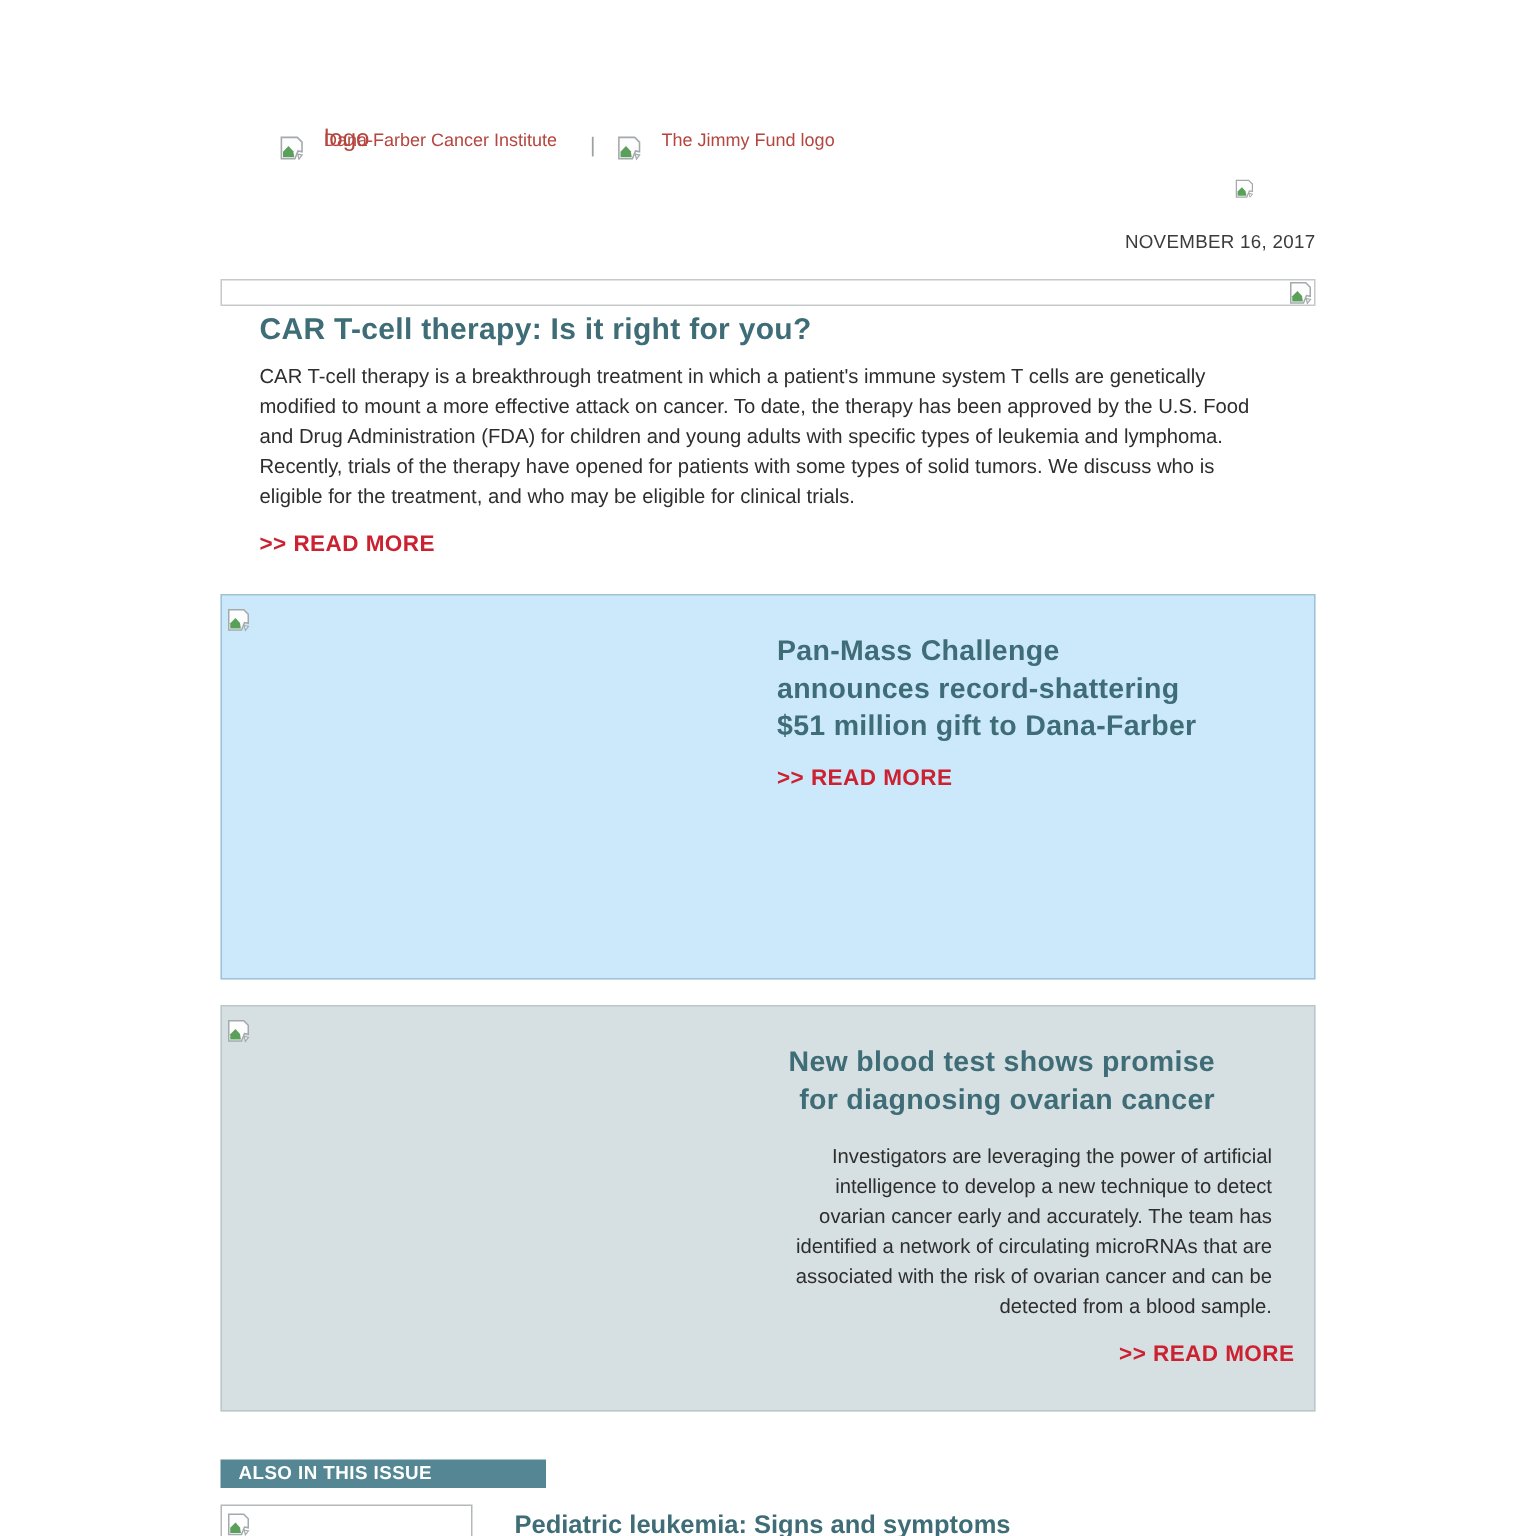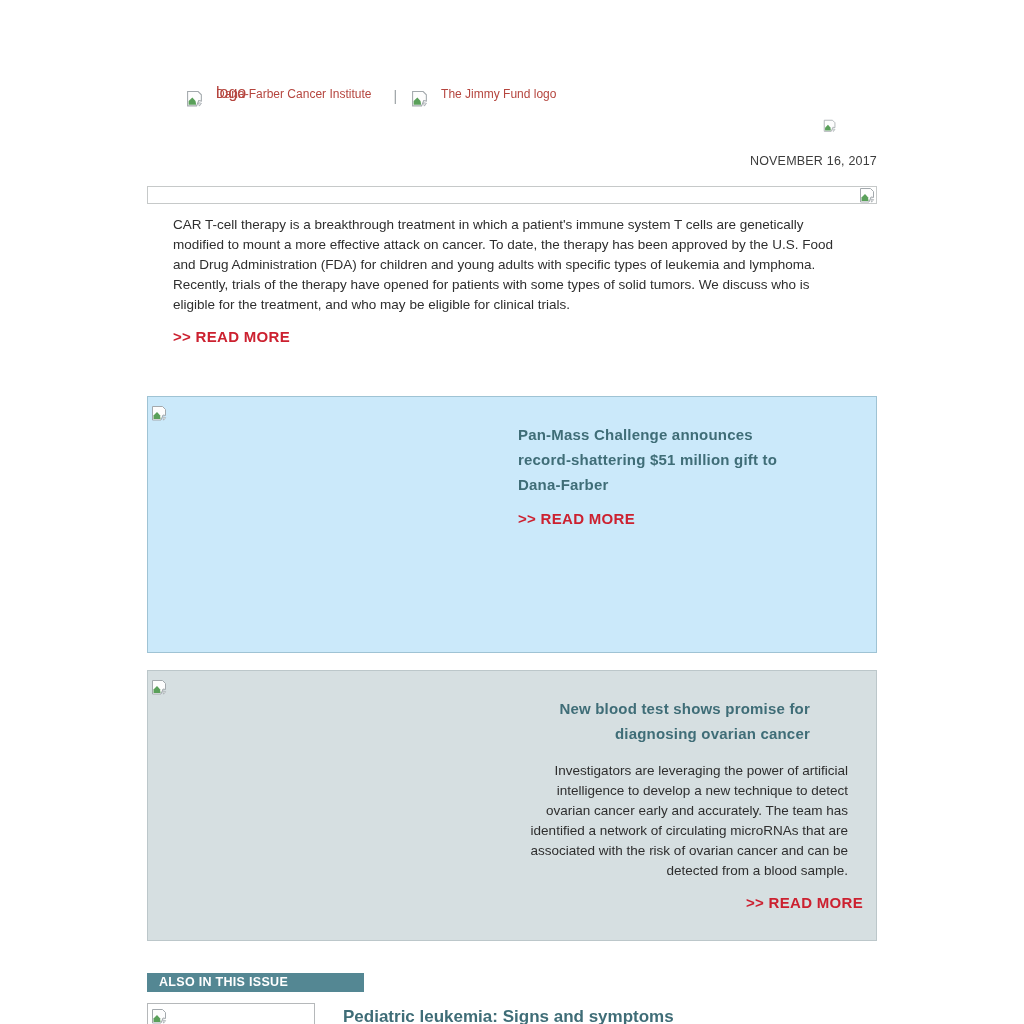--- a/index.html
+++ b/index.html
@@ -33,21 +33,21 @@
   .read-more { display:inline-block; color:#cc2130; font-size:15px; font-weight:700;
                letter-spacing:.3px; text-decoration:none; margin-top:13px; }
 
   
   .card { position:absolute; left:147px; width:730px; }
   .card-blue { top:396px; height:257px; background:#cbe9fa; border:1px solid #9fc3d4; }
   .card-gray { top:670px; height:271px; background:#d6dfe1; border:1px solid #bcc7ca;text-align:right; }
   .card .ph-icon { position:absolute; left:3px; top:8px; }
   .card-img-area { position:absolute; left:0; top:0; width:360px; height:100%; }
   .card-text { position:absolute; left:370px; top:25px; width:345px; }
-  .card-title { color:#3f6d77; font-size:15px; font-weight:700; line-height:25px;
+  .card-title { color:#3f6d77; font-size:19px; font-weight:700; line-height:25px;
                 letter-spacing:.2px; width:292px; text-decoration:none; display:block; }
   .card-body { color:#2e2e2e; font-size:13.5px; line-height:20px; margin-top:15px; width:330px; }
 
   
   .also-bar { position:absolute; left:147px; top:973px; width:217px; height:19px;
               background:#548793; color:#ffffff; font-size:12.5px; font-weight:700;
               letter-spacing:.3px; line-height:19px; padding-left:12px; }
 
   .thumb-box { position:absolute; left:147px; top:1003px; width:168px; height:110px;
                background:#ffffff; border:1px solid #b5b8ba; }
@@ -104,20 +104,21 @@
   <span class="ph-icon">
     <svg width="17" height="17" viewBox="0 0 17 17">
       <path d="M1.5 1.5 H11.5 L14.5 4.5 V10.5 L12 10 L10 15 H1.5 Z" fill="#fdfdfd" stroke="#a3a9ad" stroke-width="1"></path>
       <path d="M2.5 10.5 L6 7 L9 10.3 L9.6 14 H2.5 Z" fill="#5aa05a"></path>
       <path d="M11.8 12 L14.6 12.6 L12.6 15.2 Z" fill="#fdfdfd" stroke="#a3a9ad" stroke-width="0.8"></path>
     </svg>
   </span>
 </a>
 
 <div class="feature">
+  <a class="headline" href="#">CAR T-cell therapy: Is it right for you?</a>
   <div class="body-copy">CAR T-cell therapy is a breakthrough treatment in which a patient's immune system T cells are genetically modified to mount a more effective attack on cancer. To date, the therapy has been approved by the U.S. Food and Drug Administration (FDA) for children and young adults with specific types of leukemia and lymphoma. Recently, trials of the therapy have opened for patients with some types of solid tumors. We discuss who is eligible for the treatment, and who may be eligible for clinical trials.</div>
   <a class="read-more" href="#">&gt;&gt; READ MORE</a>
 </div>
 
 <div class="card card-blue">
   <a class="card-img-area" href="#">
     <span class="ph-icon">
       <svg width="17" height="17" viewBox="0 0 17 17">
         <path d="M1.5 1.5 H11.5 L14.5 4.5 V10.5 L12 10 L10 15 H1.5 Z" fill="#fdfdfd" stroke="#a3a9ad" stroke-width="1"></path>
         <path d="M2.5 10.5 L6 7 L9 10.3 L9.6 14 H2.5 Z" fill="#5aa05a"></path>

